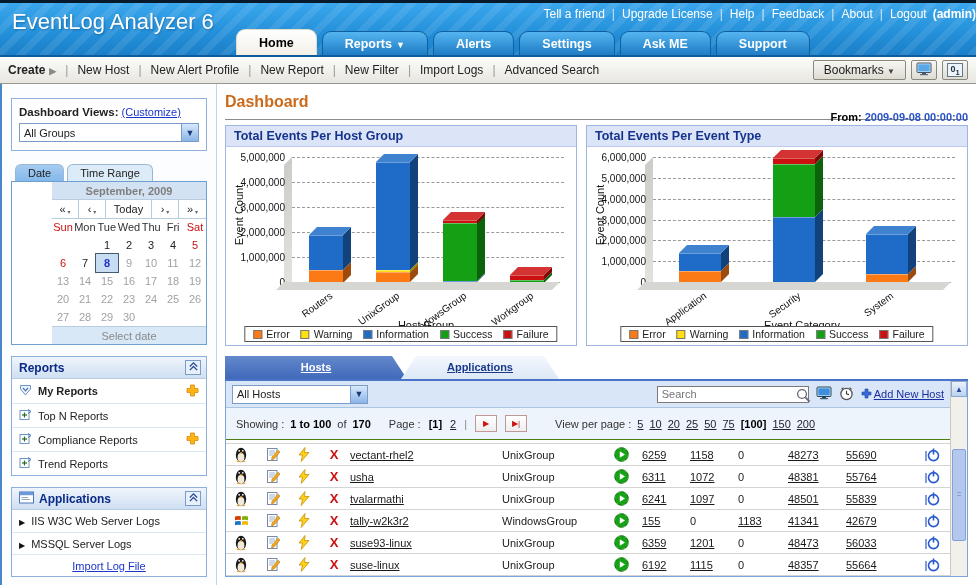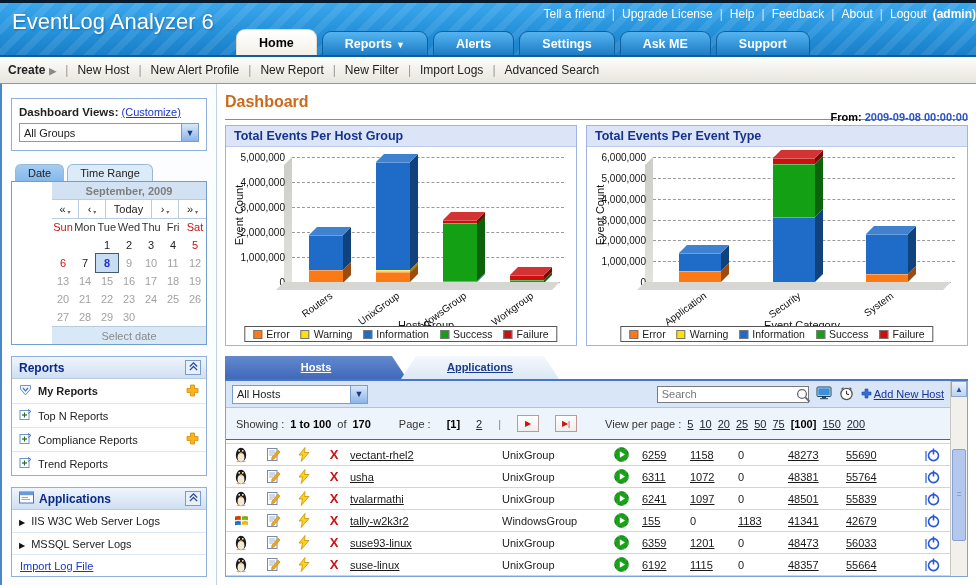--- a/index.html
+++ b/index.html
@@ -80,21 +80,21 @@
   .side-head { height:22px; display:flex; align-items:center; padding:0 5px 0 7px;
     background:linear-gradient(#f0f5fc, #cfdff2); border-bottom:1px solid #b8cce0; }
   .side-head .ttl { font-weight:bold; font-size:12px; color:#0a2a86; flex:1; }
   .collapse-btn { width:16px; height:15px; border:1px solid #7a9cc8; background:#e8f0fa; display:flex;
     align-items:center; justify-content:center; cursor:pointer; }
   .side-item { height:24px; display:flex; align-items:center; padding:0 7px; border-top:1px solid #dde7f2; cursor:pointer; }
   .side-item:first-of-type { border-top:none; }
   .side-item .lbl { flex:1; margin-left:6px; }
   .side-item.b .lbl { font-weight:bold; }
   .app-item { height:22px; }
-  .import-row { height:22px; display:flex; align-items:center; justify-content:flex-start; padding:0 8px; border-top:1px solid #dde7f2; }
+  .import-row { height:22px; display:flex; align-items:center; justify-content:center; padding:0 8px; border-top:1px solid #dde7f2; }
 
   
   .page-head { display:flex; align-items:flex-start; height:28px;flex-direction:column; }
   .page-title { font-size:16px; font-weight:bold; color:#cc6a1a; margin-top:3px; }
   .range { margin-left:auto; text-align:right; line-height:13px; }
   .range .lab { font-weight:bold; color:#000; }
   .range .val { color:#2a52c8; font-weight:bold; }
   .rule { border:none; border-top:1px solid #8c8c8c; margin:1px 0 5px 0; }
 
   
@@ -143,21 +143,21 @@
   .searchwrap { margin-left:auto; position:relative; }
   .searchwrap input { width:152px; height:17px; border:1px solid #7a7a7a; padding:0 18px 0 4px;
     font-family:"Liberation Sans", sans-serif; font-size:11px; }
   .searchwrap .mag { position:absolute; right:-2px; top:2px; }
   .addnew { display:flex; align-items:center; gap:2px; color:#1b2f9e; }
   .addnew .txt { text-decoration:underline; cursor:pointer; color:#1b2f9e; }
 
   .pagination { height:32px; display:flex; align-items:center; gap:6px; padding:8px 10px;
     background:#eef4fc; border-bottom:1px solid #4d7c0f; color:#333; }
   .pagination b { color:#000; }
-  .pg-group { display:flex; align-items:center; gap:16px; margin-left:22px; }
+  .pg-group { display:flex; align-items:center; gap:8px; margin-left:12px; }
   .pg-btn { width:22px; height:17px; border:1px solid #c09898; background:linear-gradient(#fff,#eee);
     color:#cc1111; font-size:8px; display:flex; align-items:center; justify-content:center; cursor:pointer; }
   .vpp a, .pg-group a { color:#223; }
   .vpp { display:flex; gap:6px; margin-left:22px; align-items:center; }
 
   .sliver { height:4px; border-bottom:1px solid #d4d4d4; background:#fdfdfb; }
   .hrow { height:22px; display:flex; align-items:center; border-bottom:1px solid #d4d4d4; background:#fff; }
   .hrow .c { flex:0 0 auto; display:flex; align-items:center; }
   .c-os{ width:30px; justify-content:center; } .c-edit{ width:34px; justify-content:center; cursor:pointer; }
   .c-bolt{ width:28px; justify-content:center; cursor:pointer; } .c-del{ width:32px; justify-content:center; cursor:pointer; }
@@ -205,20 +205,34 @@
       <span class="titem">New Alert Profile</span>
       <span class="tsep">|</span>
       <span class="titem">New Report</span>
       <span class="tsep">|</span>
       <span class="titem">New Filter</span>
       <span class="tsep">|</span>
       <span class="titem">Import Logs</span>
       <span class="tsep">|</span>
       <span class="titem">Advanced Search</span>
     </span>
+  <span class="right">
+    <span class="btn"><span>Bookmarks</span> <span style="font-size:8px;color:#444;">▼</span></span>
+    <span class="btn icon-btn">
+        <span><svg width="16" height="14" viewBox="0 0 16 14">
+            <rect x="1" y="1" width="14" height="9.5" rx="1" fill="#cfe6f8" stroke="#456"></rect>
+            <rect x="2.3" y="2.3" width="11.4" height="7" fill="#58a8e8"></rect>
+            <rect x="6" y="10.8" width="4" height="1.4" fill="#456"></rect>
+            <rect x="4" y="12.2" width="8" height="1" fill="#456"></rect>
+          </svg></span>
+      </span>
+    <span class="btn icon-btn">
+        <span class="bin01">0<sub>1</sub></span>
+      </span>
+  </span>
 </div>
 
 <div class="content">
 
   <div class="sidebar">
     <div class="views-box">
       <span class="views-label">Dashboard Views:</span>
       <span class="link">(Customize)</span>
       <div class="fake-select">
         <span class="val">All Groups</span>

